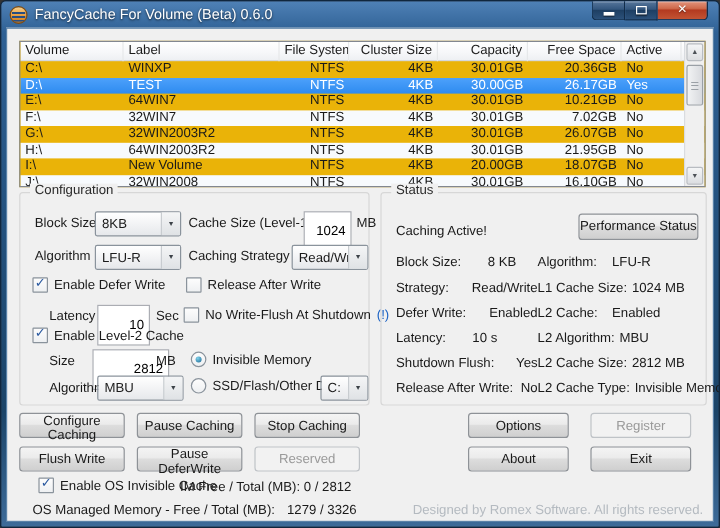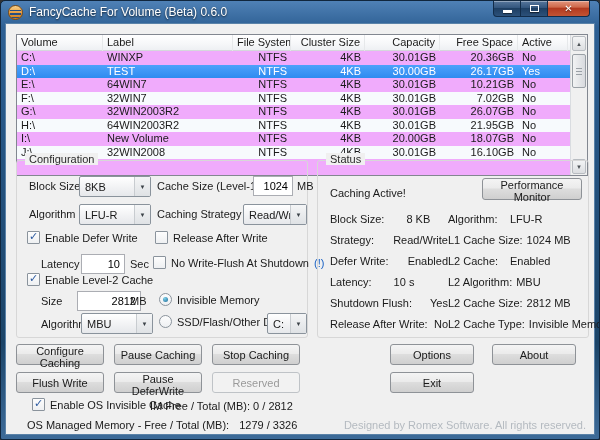--- a/index.html
+++ b/index.html
@@ -26,21 +26,21 @@
     background:linear-gradient(180deg,#e2957e 0%,#cf6a4c 40%,#b33a20 50%,#c25434 100%); }
   .glyph-min { width:9px; height:3px; background:#fff; margin-top:6px; box-shadow:0 1px 1px rgba(0,0,0,.5); }
   .glyph-max { width:9px; height:7px; border:1px solid #fff; box-shadow:0 1px 1px rgba(0,0,0,.5); }
   .glyph-close { color:#fff; font-size:10px; font-weight:bold; text-shadow:0 1px 1px rgba(0,0,0,.5); }
 
   
   .client { position:absolute; left:4px; right:4px; top:22px; bottom:4px; background:#f0f0f0;
     border:1px solid #5a82a8; }
 
   
-  .vtable { position:absolute; left:10px; top:10px; width:572px; height:142px; background:#f0abfc;
+  .vtable { position:absolute; left:10px; top:10px; width:572px; height:122px; background:#eab308;
     border:1px solid #828790; overflow:hidden; }
   .vt-header { display:flex; height:16px; background:linear-gradient(180deg,#ffffff 0%,#f6f7f9 60%,#eef0f3 100%);
     border-bottom:1px solid #d5d8dc; }
   .vt-hcell { height:16px; line-height:15px; color:#1a1a1a; border-right:1px solid #e6e8ea; padding:0 4px;
     white-space:nowrap; overflow:hidden; }
   .vt-row { display:flex; height:13.5px; }
   .vt-row.alt { background:#f7fafd; }
   .vt-row.sel { background:linear-gradient(180deg,#4da1fb 0%,#2e8bf0 100%); }
   .vt-row.sel .vt-cell { color:#fff; }
   .vt-cell { height:13.5px; line-height:13.5px; padding:0 4px; white-space:nowrap; overflow:hidden; }
@@ -74,21 +74,21 @@
   
   .combo { position:absolute; height:21px; background:linear-gradient(180deg,#ffffff,#f0f1f3 60%,#e6e8eb);
     border:1px solid #8a939c; border-radius:2px; display:flex; align-items:center; cursor:default; }
   .combo-val { flex:1; padding:0 5px; overflow:hidden; white-space:nowrap; }
   .combo-arrow { width:16px; height:100%; display:flex; align-items:center; justify-content:center;
     font-size:6px; color:#3c4248; border-left:1px solid #c8ccd0;
     background:linear-gradient(180deg,#f4f5f6,#dfe2e5); }
 
   
   .num { position:absolute; height:20px; border:1px solid #abadb3; background:#fff; font-family:inherit;
-    font-size:11px; text-align:right; padding:2px 4px; }
+    font-size:11px; text-align:right; padding:16px 4px; }
 
   
   .cb-wrap { position:absolute; display:flex; align-items:center; gap:5px; white-space:nowrap; }
   .cb { width:13px; height:13px; background:linear-gradient(180deg,#fdfdfd,#eef0f2); border:1px solid #8a939c;
     border-radius:1px; display:flex; align-items:center; justify-content:center; cursor:default; }
   .cb .tick { display:none; color:#2c5aa0; font-size:11px; font-weight:bold; line-height:1; margin-top:-2px; }
   .cb.checked .tick { display:block; }
   .radio { width:13px; height:13px; border:1px solid #8a939c; border-radius:50%;
     background:linear-gradient(180deg,#fdfdfd,#eef0f2); position:relative; cursor:default; }
   .radio.selected::after { content:""; position:absolute; left:3px; top:3px; width:5px; height:5px;
@@ -307,21 +307,21 @@
       </span>
       <div class="combo" style="left:250px;top:152px;width:40px;">
         <span class="combo-val">C:</span>
         <span class="combo-arrow">▼</span>
       </div>
     </div>
 
     <div class="groupbox" id="status-box">
       <span class="gb-title">Status</span>
       <span class="abs" id="status-active">Caching Active!</span>
-      <button class="w7btn perf-btn">Performance Monitor</button>
+      <button class="w7btn perf-btn">Performance Status</button>
       <div id="status-rows">
           <div class="st-row">
             <span class="pair-left">
               <span class="st-label">Block Size:</span>
               <span class="st-value">8 KB</span>
             </span>
             <span class="pair-right">
               <span class="st-label">Algorithm:</span>
               <span class="st-value">LFU-R</span>
             </span>
@@ -382,20 +382,21 @@
     <div id="actions-left">
         <button class="w7btn">Configure Caching</button>
         <button class="w7btn">Pause Caching</button>
         <button class="w7btn">Stop Caching</button>
         <button class="w7btn">Flush Write</button>
         <button class="w7btn">Pause DeferWrite</button>
         <button class="w7btn disabled" disabled="">Reserved</button>
       </div>
     <div id="actions-right">
         <button class="w7btn">Options</button>
+        <button class="w7btn disabled" disabled="">Register</button>
         <button class="w7btn">About</button>
         <button class="w7btn">Exit</button>
       </div>
 
     <span class="cb-wrap" id="footer-cb">
       <span class="cb checked">
           <span class="tick">✓</span>
         </span>
       <span>Enable OS Invisible Cache</span>
     </span>

